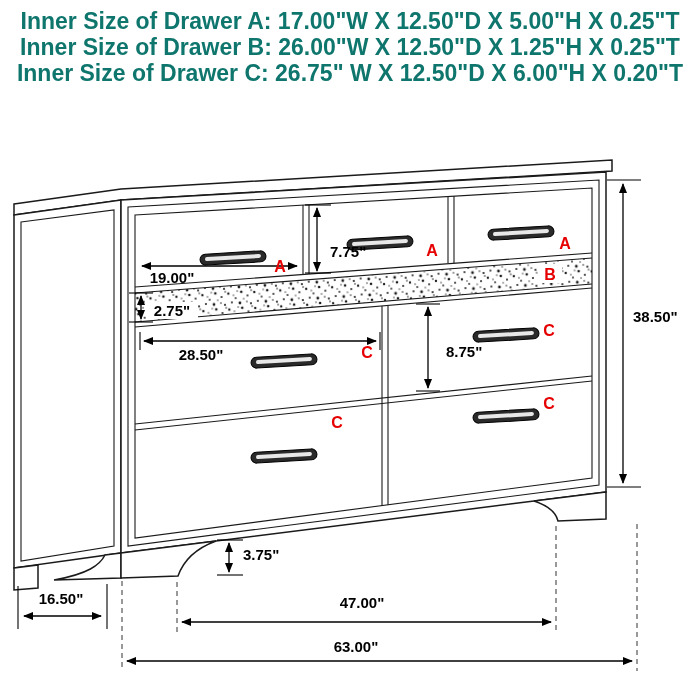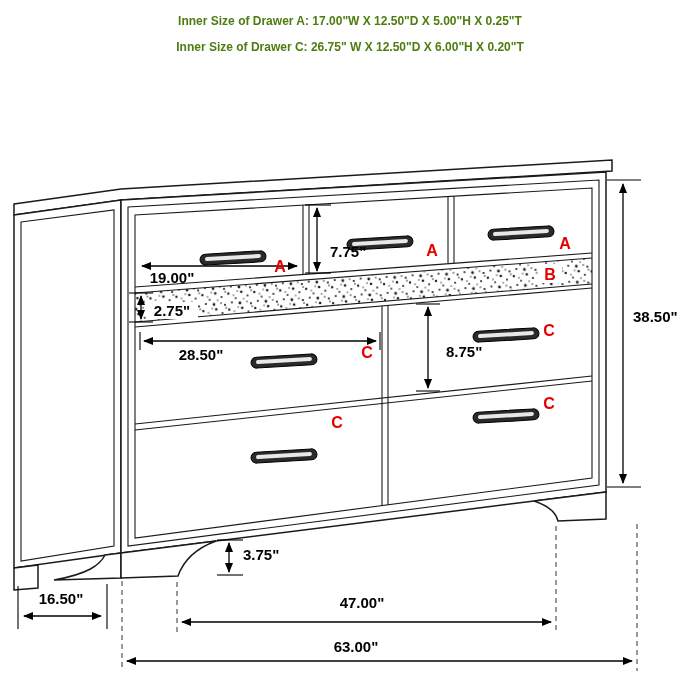--- a/index.html
+++ b/index.html
@@ -1,35 +1,36 @@
 <!DOCTYPE html>
 <html><head>
 <meta charset="utf-8">
 <style>
   html,body{margin:0;padding:0;background:#ffffff;}
   .page{position:relative;width:700px;height:700px;background:#ffffff;overflow:hidden;
         font-family:"Liberation Sans",sans-serif;}
   .header{position:absolute;top:8px;left:0;width:700px;text-align:center;
-          font-weight:bold;font-size:12px;line-height:26px;color:#4d7c0f;}
+          font-weight:bold;font-size:23px;line-height:26px;color:#0f766e;}
   svg{position:absolute;top:0;left:0;}
   .ln-thin{stroke:#1a1a1a;stroke-width:1.1;fill:none;}
   .face{fill:#ffffff;stroke:#1a1a1a;stroke-width:1.5;}
   .dim{stroke:#000;stroke-width:1.3;fill:none;}
   .tick{stroke:#000;stroke-width:1.1;fill:none;}
   .ext{stroke:#333;stroke-width:1;fill:none;stroke-dasharray:5,4;}
   .dimtext{font-family:"Liberation Sans",sans-serif;font-weight:bold;font-size:15px;fill:#000;}
   .lettertext{font-family:"Liberation Sans",sans-serif;font-weight:bold;font-size:16px;}
 </style>
 </head>
 <body>
 
 <div class="page">
 
   <div class="header">
     <div>Inner Size of Drawer A: 17.00"W X 12.50"D X 5.00"H X 0.25"T</div>
+    <div>Inner Size of Drawer B: 26.00"W X 12.50"D X 1.25"H X 0.25"T</div>
     <div>Inner Size of Drawer C: 26.75" W X 12.50"D X 6.00"H X 0.20"T</div>
   </div>
 
   <svg width="700" height="700" viewBox="0 0 700 700">
     <defs>
       <marker id="mA" markerWidth="11" markerHeight="9" refX="9" refY="4" orient="auto-start-reverse" markerUnits="userSpaceOnUse">
         <path d="M0,0 L10,4 L0,8 Z" fill="#000"></path>
       </marker>
       <pattern id="spk" width="26" height="16" patternUnits="userSpaceOnUse" patternTransform="rotate(-3.5)">
         <circle cx="2" cy="3" r="1.2" fill="#1c1c1c"></circle>

